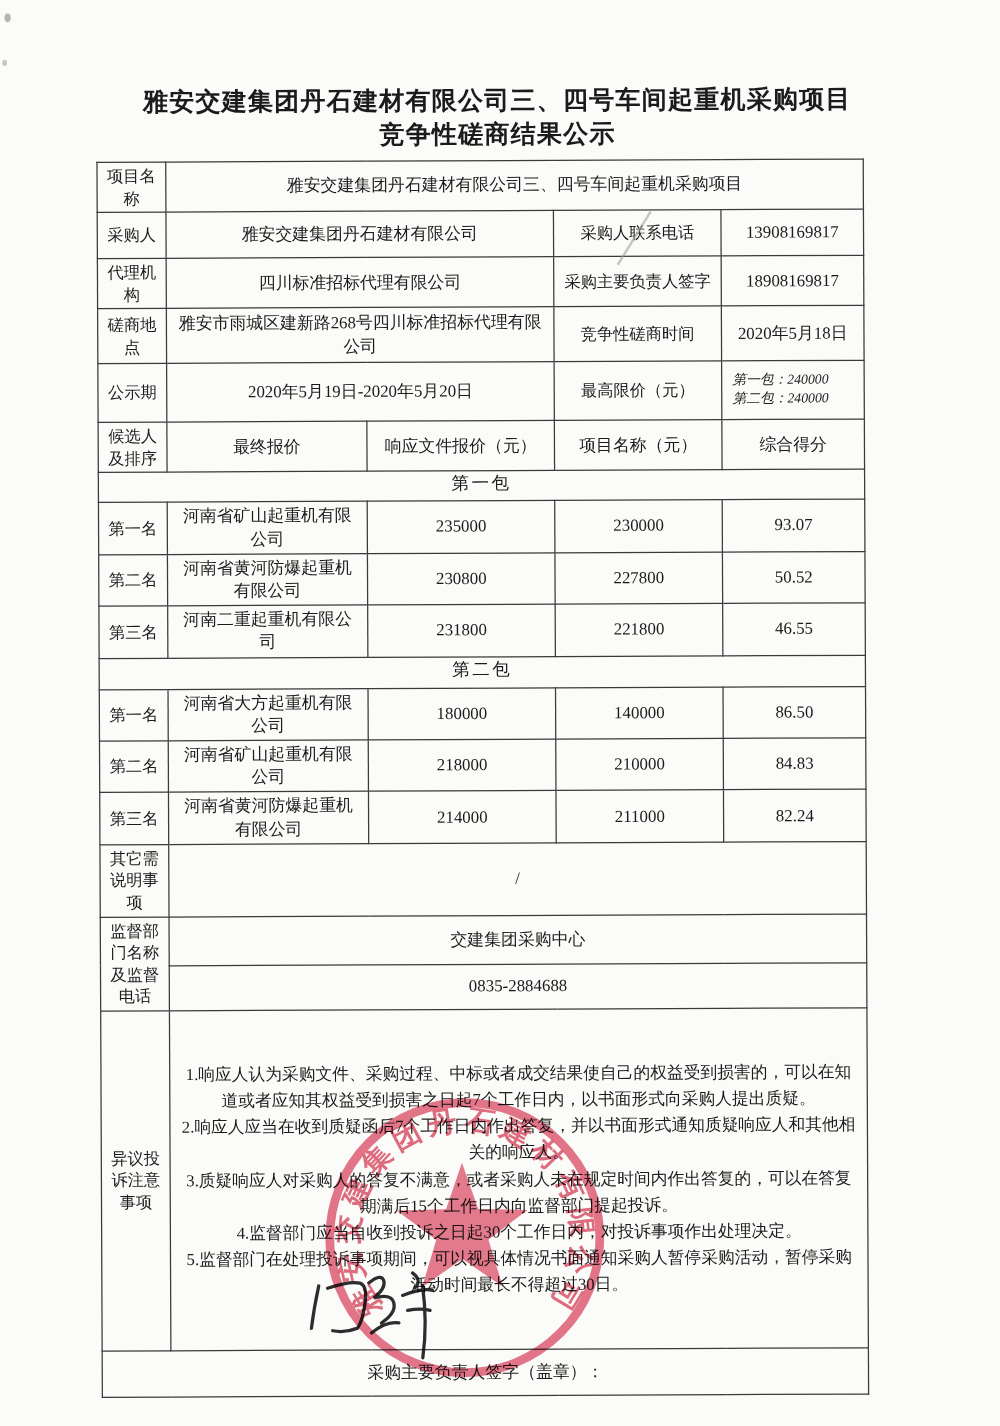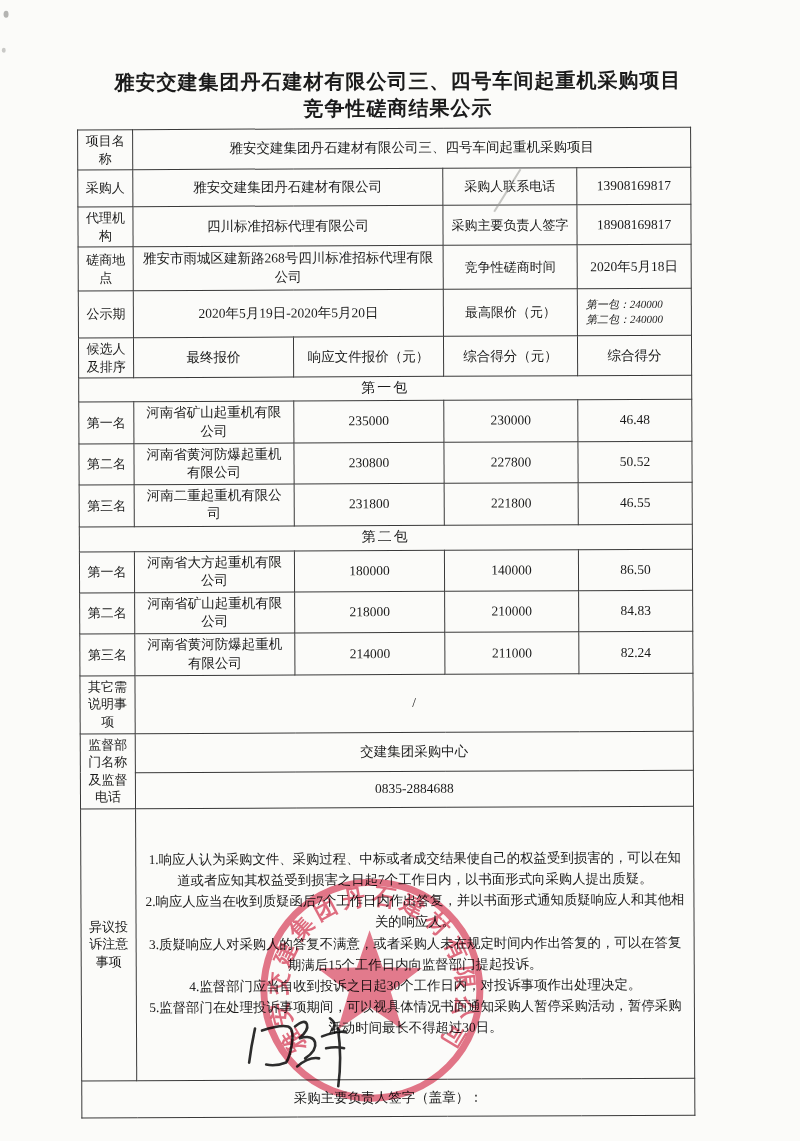--- a/index.html
+++ b/index.html
@@ -93,33 +93,33 @@
         <td class="lbl">最高限价（元）</td>
         <td>
           <div class="limit-line">第一包：240000</div>
           <div class="limit-line">第二包：240000</div>
         </td>
       </tr>
       <tr style="height:39px">
         <td class="lbl left">候选人及排序</td>
         <td>最终报价</td>
         <td>响应文件报价（元）</td>
-        <td>综合得分（元）</td>
+        <td>项目名称（元）</td>
         <td>综合得分</td>
       </tr>
 
       <tr style="height:24px">
         <td class="pkg" colspan="5">第一包</td>
       </tr>
       <tr style="height:37px">
         <td class="lbl left">第一名</td>
         <td class="left">河南省矿山起重机有限公司</td>
         <td>235000</td>
         <td>230000</td>
-        <td>46.48</td>
+        <td>93.07</td>
       </tr>
       <tr style="height:38px">
         <td class="lbl left">第二名</td>
         <td class="left">河南省黄河防爆起重机有限公司</td>
         <td>230800</td>
         <td>227800</td>
         <td>50.52</td>
       </tr>
       <tr style="height:37px">
         <td class="lbl left">第三名</td>

